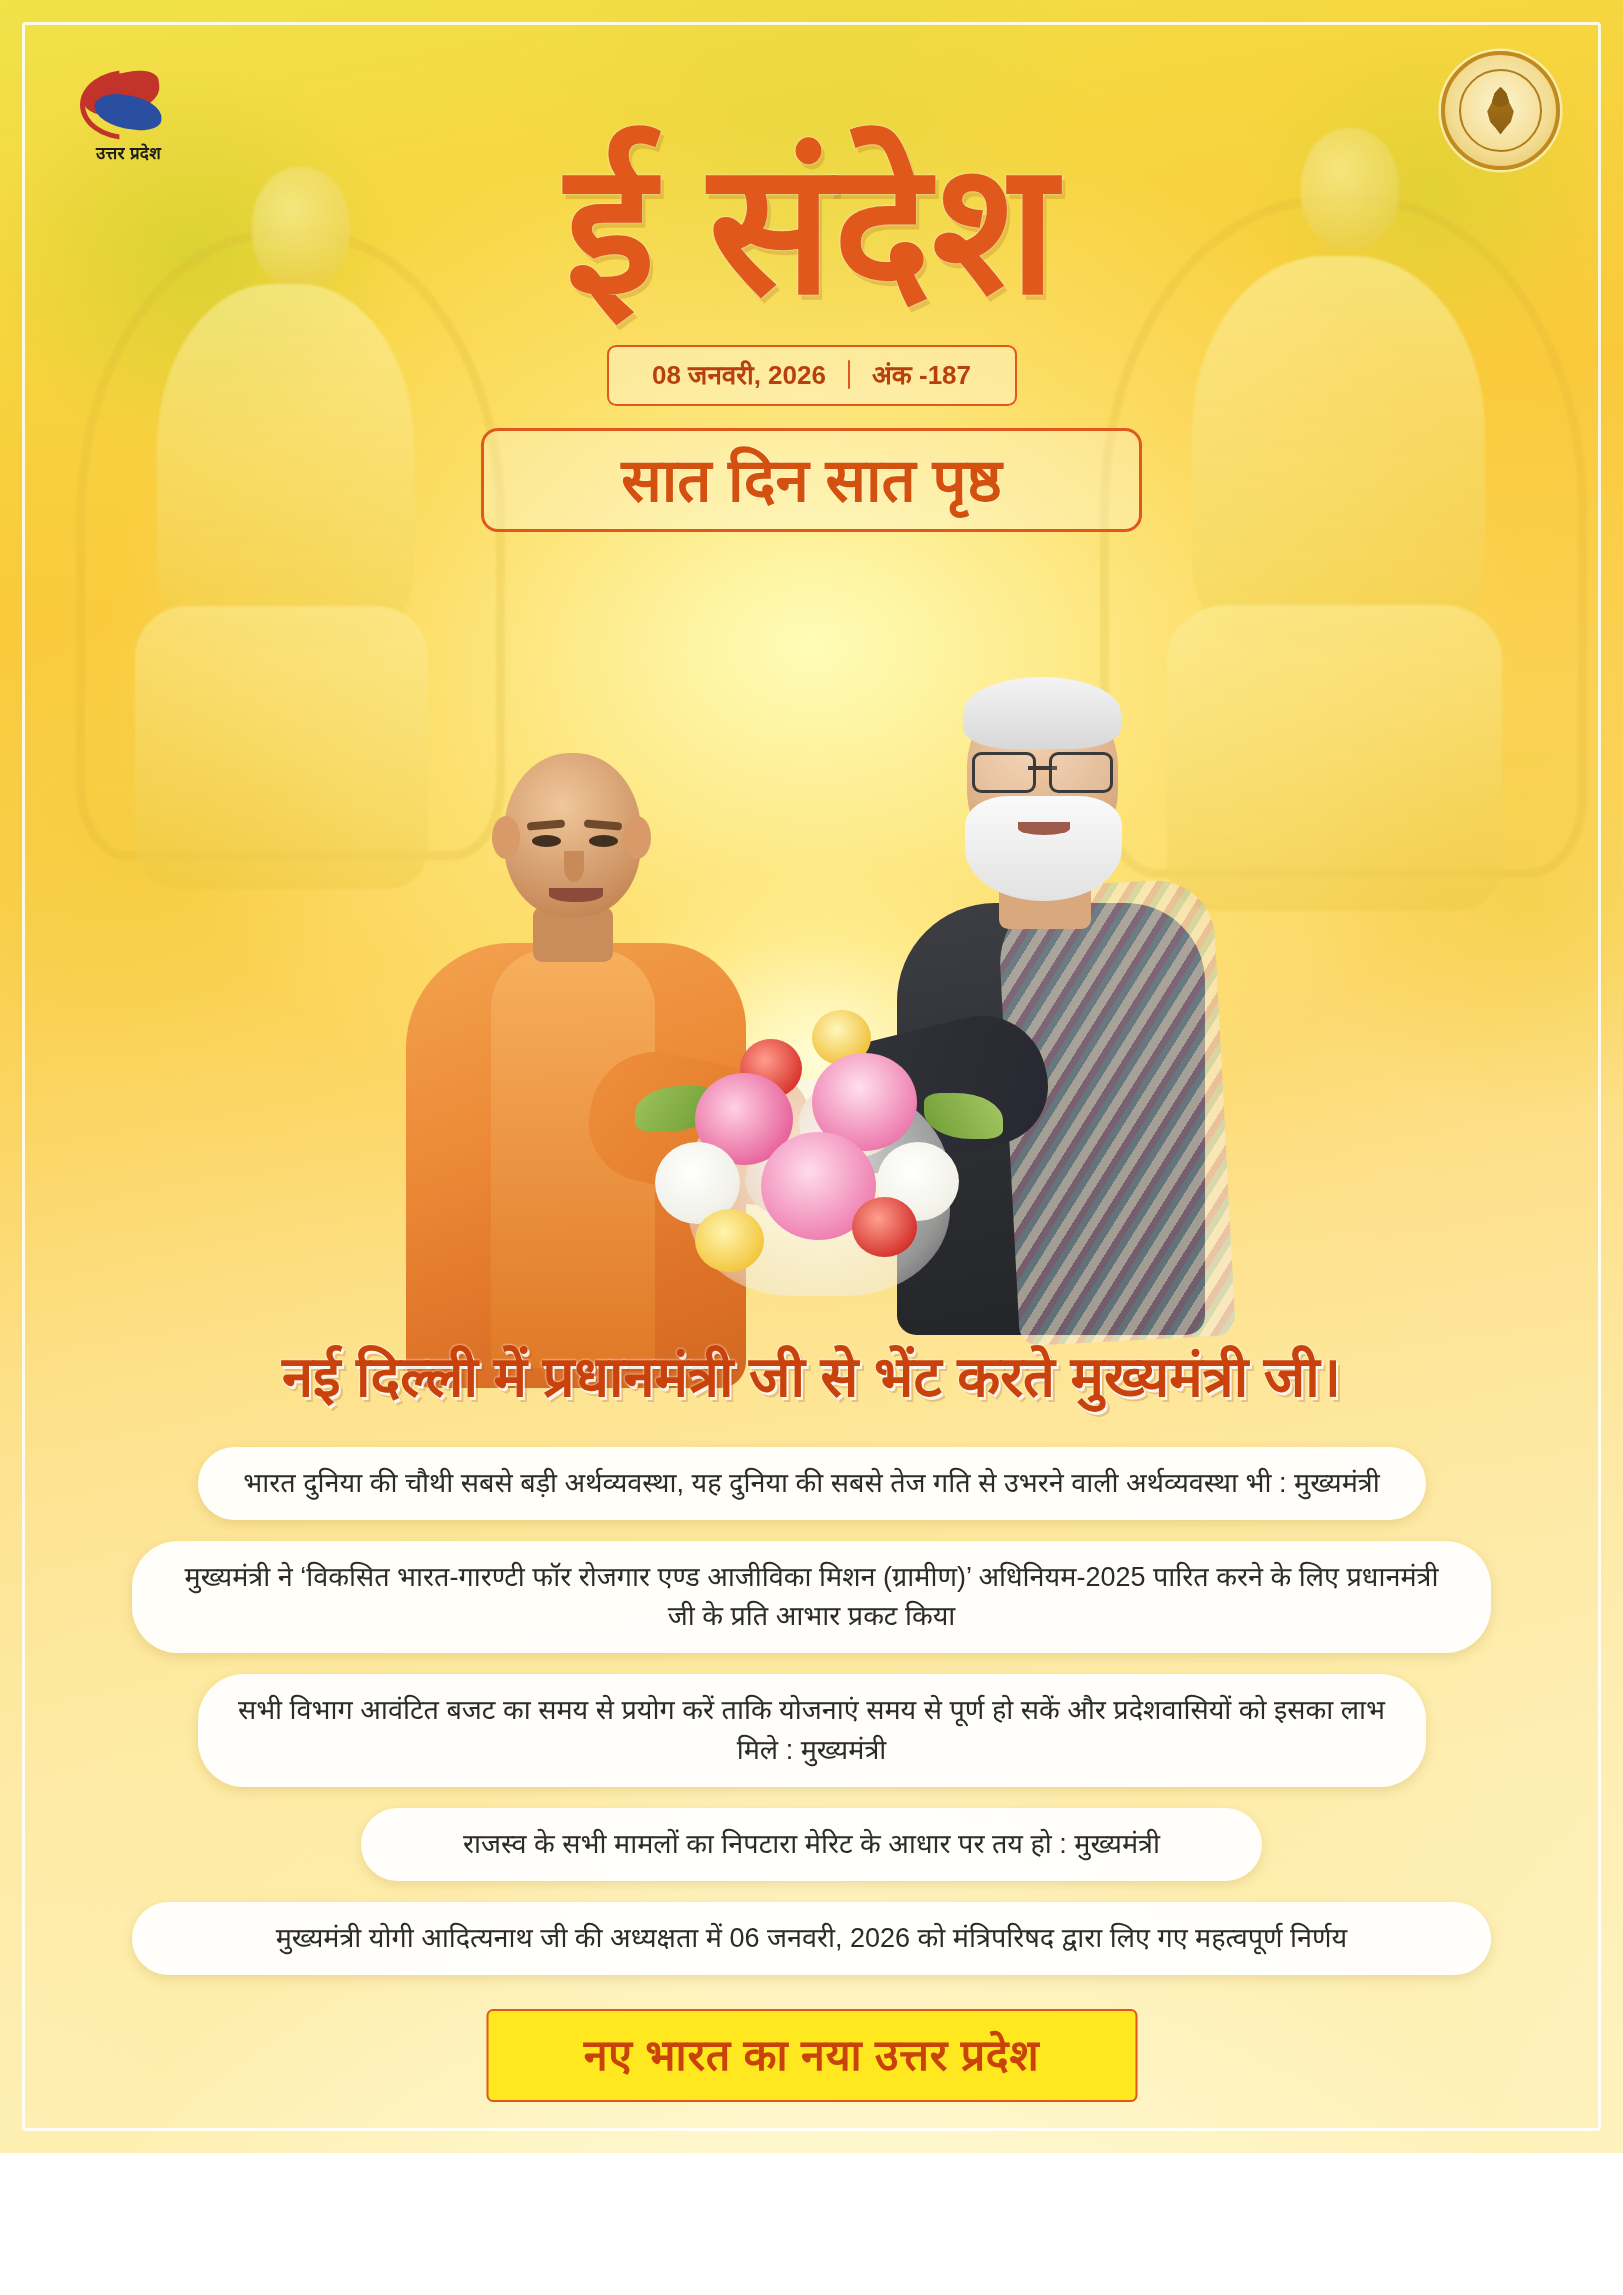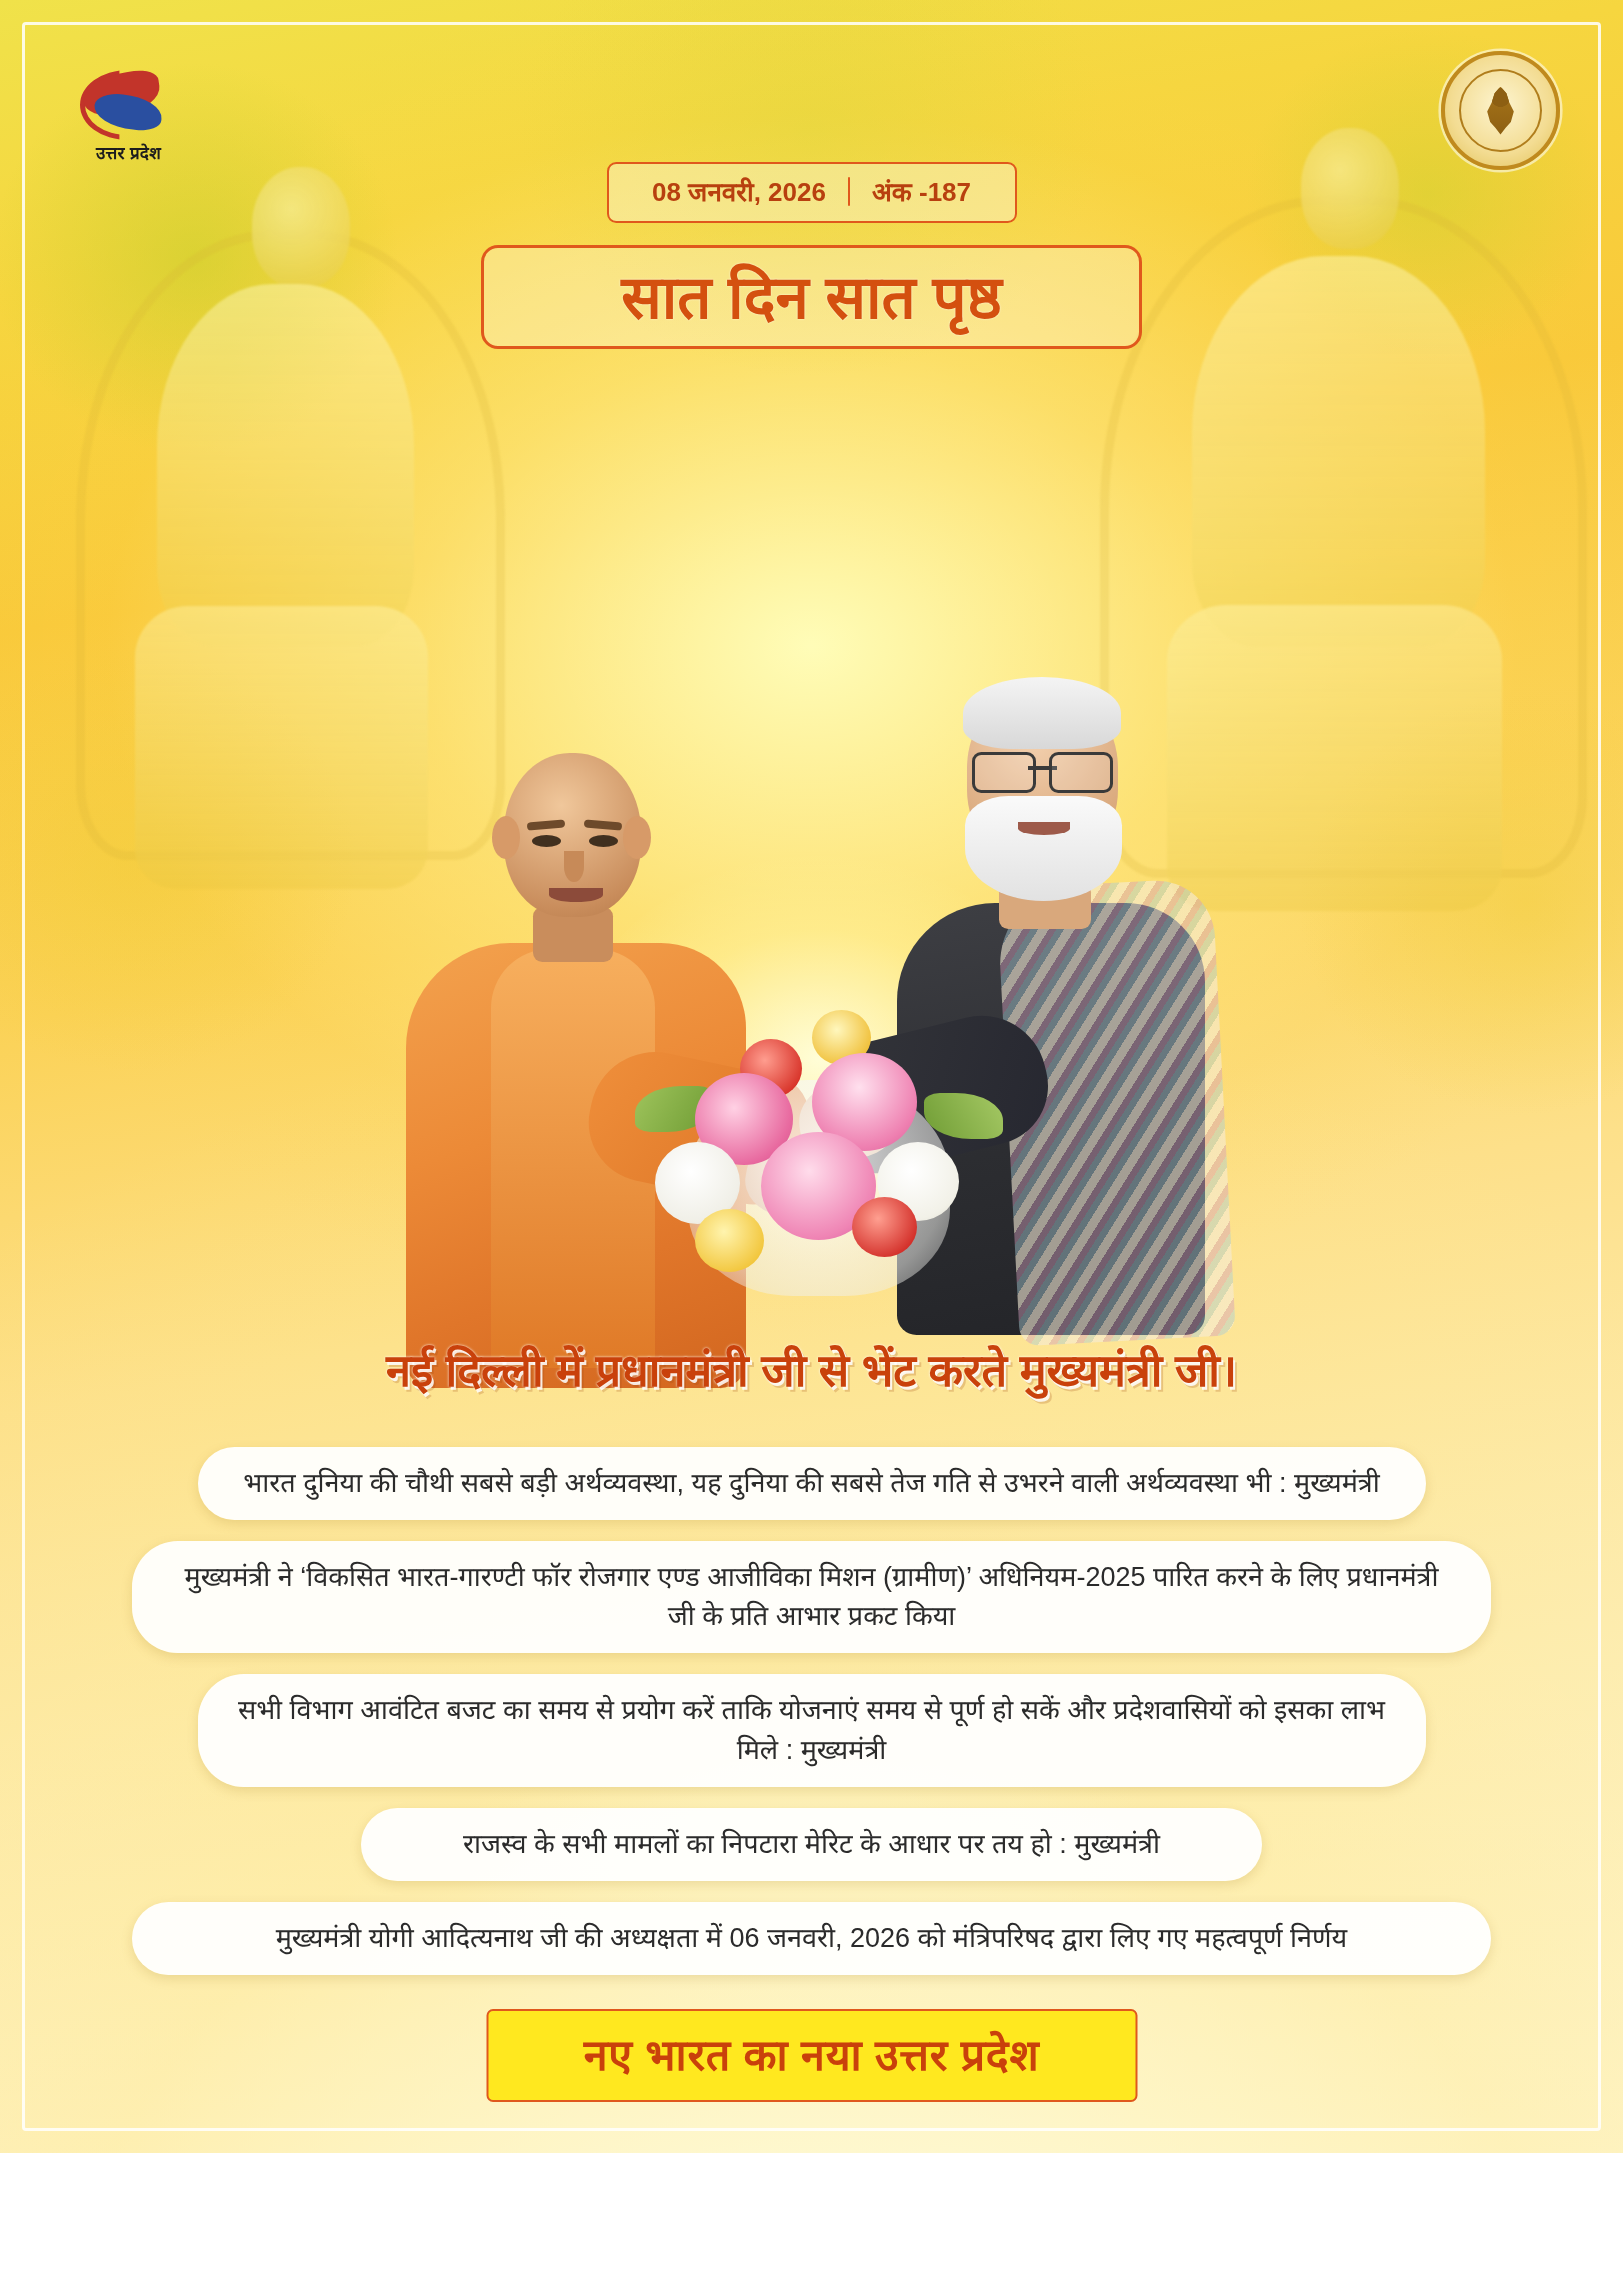--- a/index.html
+++ b/index.html
@@ -337,21 +337,21 @@
   .bouquet .yel1  { left: 79px; top: 208px; width: 69px; height: 63px;  background: radial-gradient(circle at 42% 36%, #fff4ae, #f2c63c 75%); }
   .bouquet .yel2  { left: 196px; top: 9.2px;  width: 59px;  height: 55px;  background: radial-gradient(circle at 42% 36%, #fff7bd, #f0c03a 75%); }
   .bouquet .grn1  { left: 19.6px;  top: 85px; width: 79px; height: 46px;  background: linear-gradient(120deg, #9fc45c, #6e9b33); border-radius: 60% 20% 60% 20%; }
   .bouquet .grn2  { left: 308px; top: 92px; width: 79px; height: 46px;  background: linear-gradient(240deg, #a6c965, #6f9c34); border-radius: 20% 60% 20% 60%; }
 
   
   .headline {
     position: absolute;
     left: 79px; right: 79px; top: 1345px;
     text-align: center;
-    font-size: 45px;
+    font-size: 56px;
     font-weight: bold;
     color: #c9410b;
     text-shadow:
       0 0 2.6px #fff,
       2px 2.6px 0 rgba(255,255,255,0.85),
       3.9px 4.6px 0 rgba(160,70,15,0.22);
     line-height: 1.15;
   }
 
   
@@ -424,20 +424,21 @@
     <div class="up-label">उत्तर प्रदेश</div>
   </div>
 
   <div class="logo-seal">
     <div class="inner">
       <div class="lion"></div>
     </div>
   </div>
 
   <div class="masthead">
+    <div class="title">ई संदेश</div>
 
     <div class="meta-row">
       <span class="date">08 जनवरी, 2026</span>
       <span class="sep"></span>
       <span class="issue">अंक -187</span>
     </div>
 
     <div class="tagline-pill">
       <div class="text">सात दिन सात पृष्ठ</div>
     </div>

